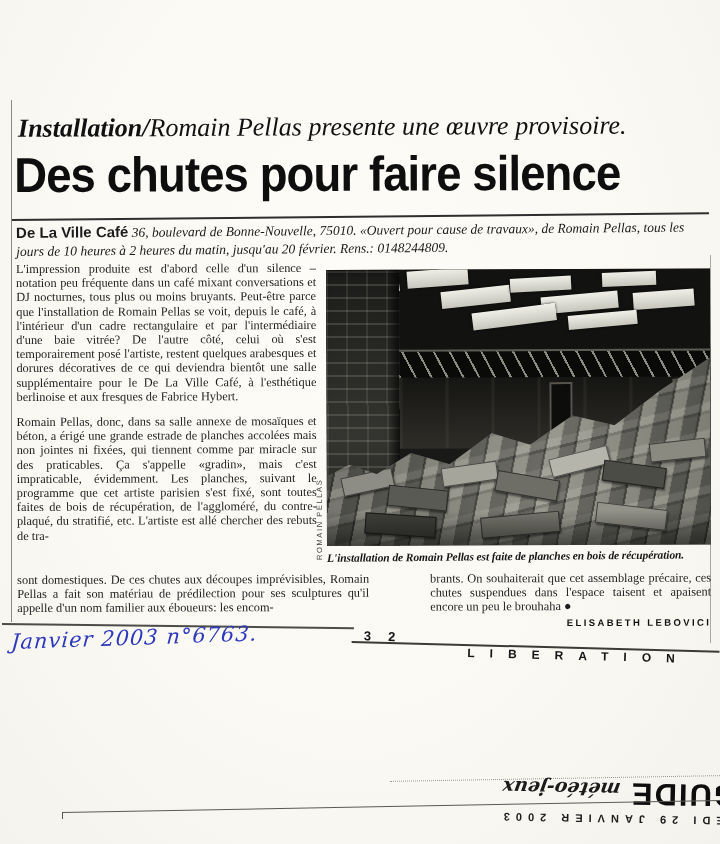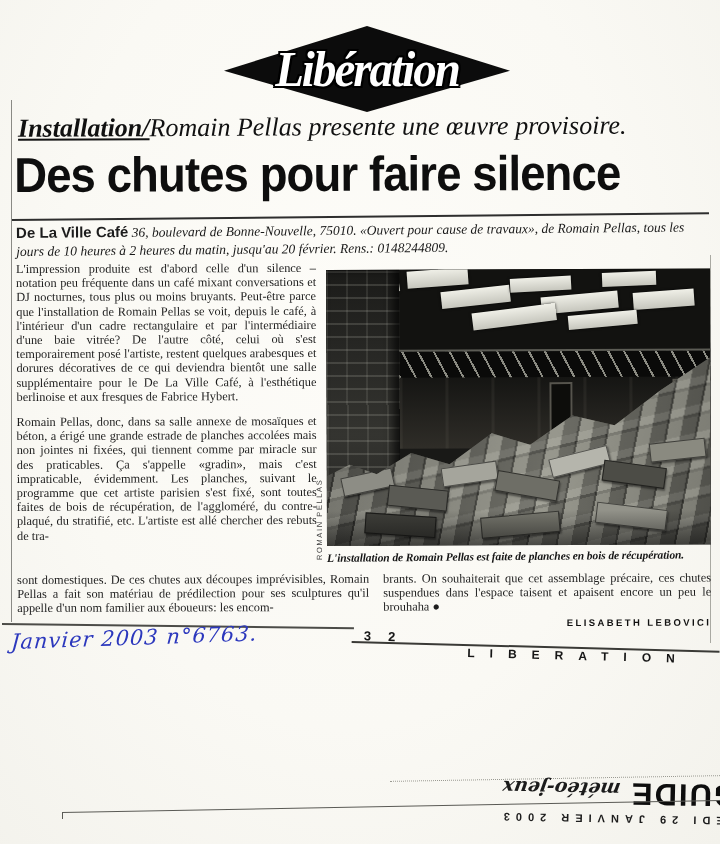--- a/index.html
+++ b/index.html
@@ -16,21 +16,21 @@
              font-family:"Liberation Serif",serif;font-style:italic;font-weight:bold;
              font-size:47px;letter-spacing:-2px;color:#ffffff;
              text-shadow:-2px 0 #000,2px 0 #000,0 -2px #000,0 2px #000,
                          -2px -2px #000,2px 2px #000,-2px 2px #000,2px -2px #000;
              transform:scaleY(1.08);}
 
   
   .kicker{position:absolute;left:18px;top:110px;width:698px;
           font-style:italic;font-size:26px;line-height:34px;color:#111;
           transform:rotate(-0.3deg);}
-  .kicker .section{font-weight:bold;text-decoration:underline;}
+  .kicker .section{font-weight:bold;}
   .headline{position:absolute;left:14px;top:147px;width:740px;
             font-family:"Liberation Sans",sans-serif;font-weight:bold;
             font-size:49px;letter-spacing:-1px;color:#0e0e0e;white-space:nowrap;
             transform:scaleX(.93) rotate(-0.2deg);transform-origin:left top;}
 
   
   .top-rule{position:absolute;left:12px;top:219px;width:697px;height:2px;background:#2e2e2e;
             transform:rotate(-0.55deg);transform-origin:left top;}
   .left-border{position:absolute;left:11px;top:100px;width:1px;height:522px;background:#8a8a85;}
   .right-border{position:absolute;left:710px;top:255px;width:1px;height:388px;background:#a9a9a2;}
@@ -44,21 +44,21 @@
   
   .article{position:absolute;left:16px;top:262px;width:694px;transform:rotate(-0.2deg);transform-origin:left top;}
   .row1{display:flex;gap:10px;}
   .colL{width:300px;flex:0 0 300px;}
   .body-text{font-size:12.4px;line-height:14.2px;text-align:justify;color:#1d1d1d;margin:0;
              hyphens:auto;-webkit-hyphens:auto;}
   .body-text + .body-text{margin-top:11px;}
   .photo-wrap{flex:1;position:relative;padding-top:9px;}
   .row2{display:flex;gap:14px;margin-top:8px;}
   .colBL{width:352px;flex:0 0 352px;}
-  .colBR{flex:1;}
+  .colBR{flex:1;margin-left:47px;}
   .byline{margin-top:3px;text-align:right;font-family:"Liberation Sans",sans-serif;
           font-weight:bold;font-size:9.5px;letter-spacing:2.4px;color:#111;}
 
   
   .photo{position:relative;width:100%;height:276px;background:#191917;overflow:hidden;}
   .ceiling{position:absolute;left:0;top:0;right:0;height:30%;background:#121210;}
   .light-panel{position:absolute;background:linear-gradient(180deg,#efefe7,#c6c6bd);
                box-shadow:0 0 3px rgba(0,0,0,.8);}
   .truss{position:absolute;left:18%;top:29%;width:82%;height:10%;
          border-top:2px solid #5c5c55;border-bottom:2px solid #2c2c28;
@@ -117,24 +117,20 @@
   .rev-mast{font-family:"Liberation Sans",sans-serif;font-weight:bold;font-size:31px;
         letter-spacing:2px;color:#0d0d0d;}
   .rev-script{font-family:"DejaVu Serif",serif;font-style:italic;font-weight:bold;
         font-size:19px;color:#1b1b1b;transform:skewX(-8deg);}
 </style>
 </head>
 <body>
 
 <div class="page">
 
-  <div class="masthead">
-    <div class="diamond"></div>
-    <div class="logo-text">Libération</div>
-  </div>
 
   <div class="kicker"><span class="section">Installation/</span><span>Romain Pellas presente une œuvre provisoire.</span></div>
 
   <div class="headline">Des chutes pour faire silence</div>
 
   <div class="top-rule"></div>
   <div class="left-border"></div>
   <div class="right-border"></div>
 
   <div class="venue"><span class="venue-name">De La Ville Café</span><span class="venue-details"> 36, boulevard de Bonne-Nouvelle, 75010. «Ouvert pour cause de travaux», de Romain Pellas, tous les jours de 10 heures à 2 heures du matin, jusqu'au 20 février. Rens.: 0148244809.</span></div>

